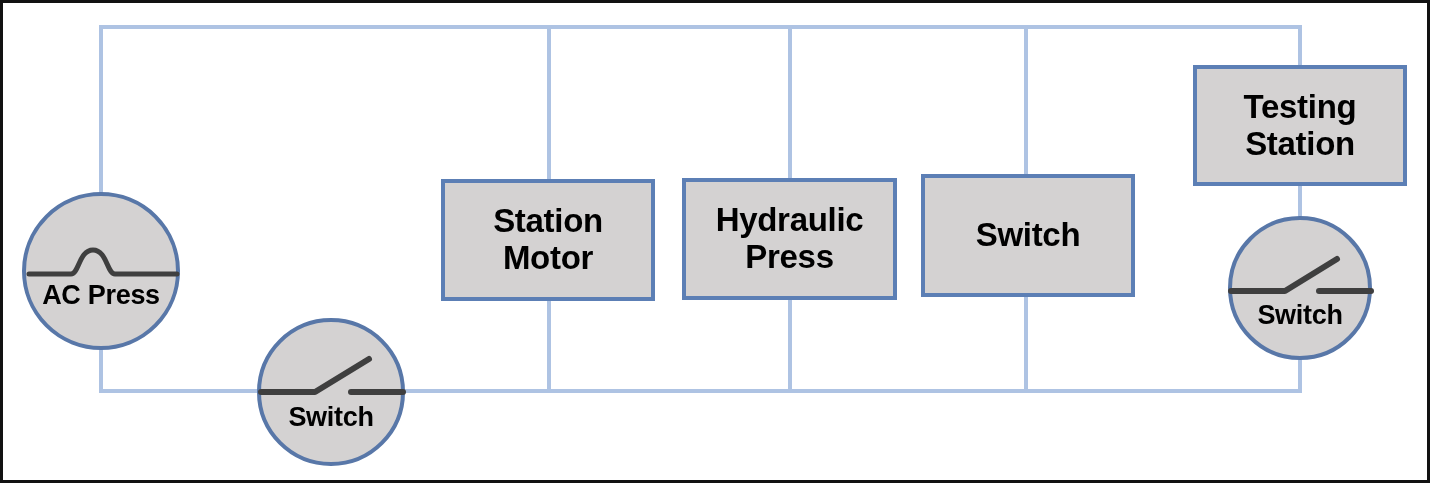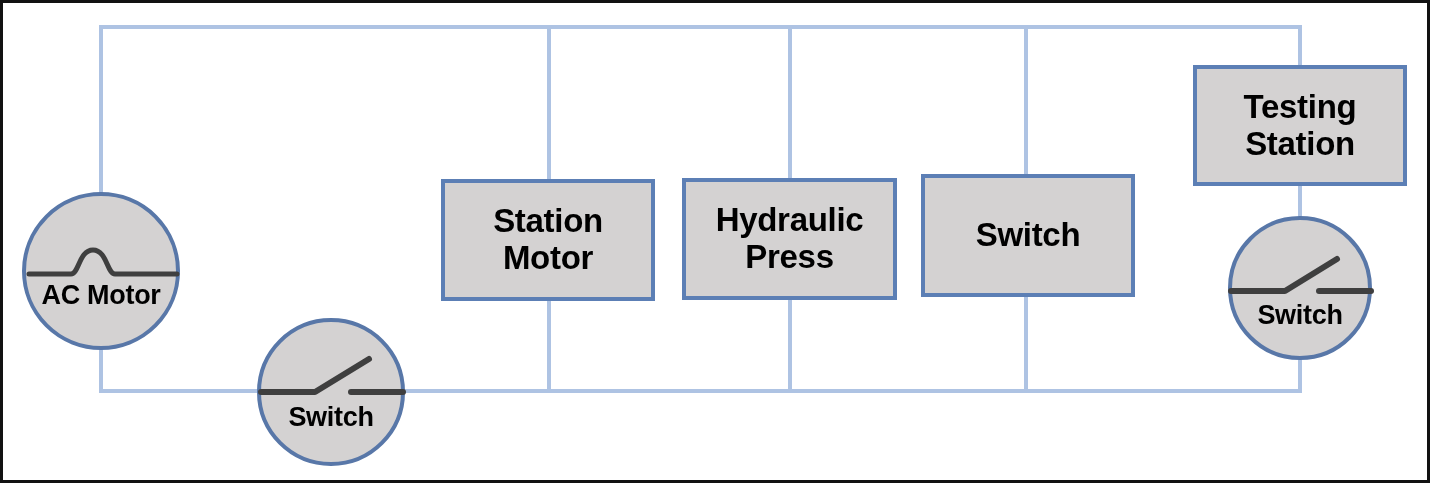--- a/index.html
+++ b/index.html
@@ -107,19 +107,19 @@
   <div class="node-label box-label" style="left:440px; top:178px; width:210px; height:118px;">Station
 Motor</div>
 
   <div class="node-label box-label" style="left:681px; top:177px; width:211px; height:118px;">Hydraulic
 Press</div>
 
   <div class="node-label box-label" style="left:920px; top:173px; width:210px; height:119px;">Switch</div>
 
   <div class="node-label box-label" style="left:1192px; top:64px; width:210px; height:117px;">Testing Station</div>
 
-  <div class="node-label circle-label" style="left:21px; top:272px; width:154px; height:40px;">AC Motor</div>
+  <div class="node-label circle-label" style="left:21px; top:272px; width:154px; height:40px;">AC Press</div>
 
   <div class="node-label circle-label" style="left:256px; top:394px; width:144px; height:40px;">Switch</div>
 
   <div class="node-label circle-label" style="left:1227px; top:292px; width:140px; height:40px;">Switch</div>
 
 </div>
 
 </body></html>

